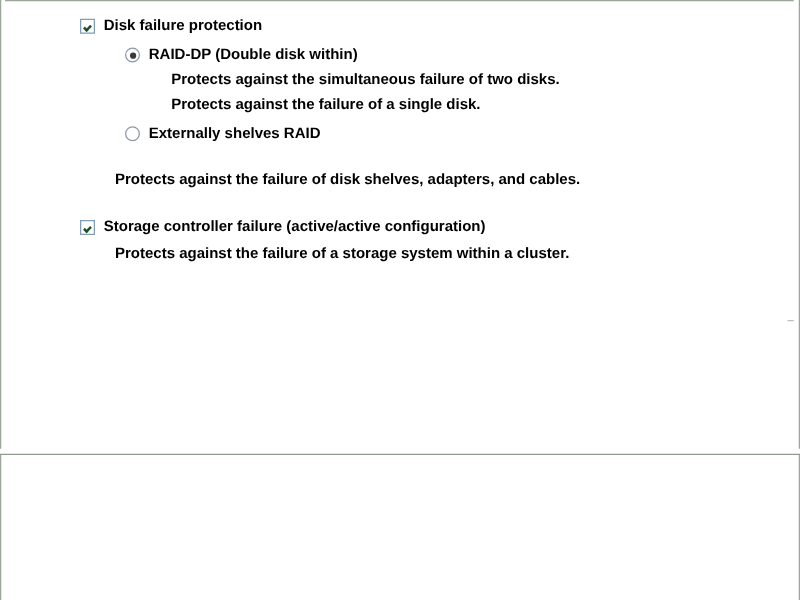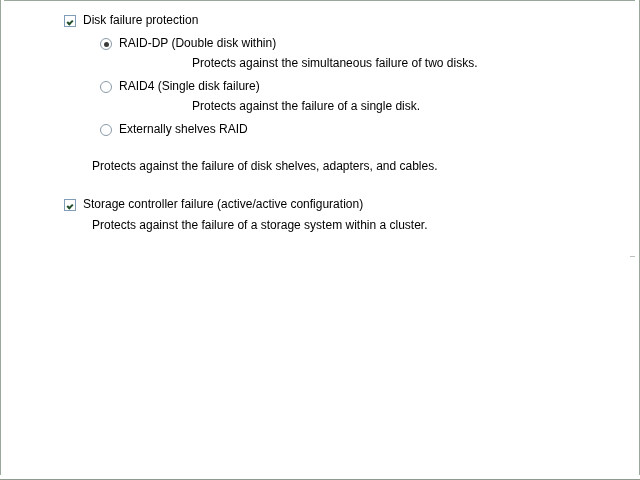--- a/index.html
+++ b/index.html
@@ -11,23 +11,24 @@
     height: 480px;
     background: #ffffff;
     font-family: "Liberation Sans", sans-serif;
     font-size: 12px;
     color: #000000;
     overflow: hidden;
   }
   #page {
     position: relative;
     width: 640px;
-    height: 480px;
+    height: 364px;
     background: #ffffff;
     box-sizing: border-box;
+    font-weight: bold;
   }
   
   .edge-top {
     position: absolute;
     top: 0; left: 0;
     width: 640px;
     height: 3px;
     background: #ffffff;
     border-top: 1px solid #9aa79a;
   }
@@ -133,21 +134,21 @@
   .desc {
     font-size: 12px;
     color: #000000;
     line-height: 13px;
     white-space: nowrap;
   }
 
   
   .group-disk { margin-top: 0px; }
   .radio-row { margin-top: 10px; }
-  .radio-desc { margin-left: 92px; margin-top: 7px; }
+  .radio-desc { margin-left: 37px; margin-top: 7px; }
   .sub-indent { margin-left: 36px; }
 
   .block-sub { margin-top: 24px; }
   .block-sub .desc { margin-left: 28px; margin-top: 24px; }
 
   .block-ctrl { margin-top: 25px; }
   .block-ctrl .desc { margin-left: 28px; margin-top: 8px; }
 </style>
 </head>
 <body>
@@ -169,24 +170,20 @@
       </div>
 
       <div class="sub-indent">
 
         <div class="row radio-row">
           <span class="radio selected"></span>
           <span class="ctl-label">RAID-DP (Double disk within)</span>
         </div>
         <div class="desc radio-desc">Protects against the simultaneous failure of two disks.</div>
 
-        <div class="row radio-row">
-          <span class="radio"></span>
-          <span class="ctl-label">RAID4 (Single disk failure)</span>
-        </div>
         <div class="desc radio-desc">Protects against the failure of a single disk.</div>
 
         <div class="row radio-row">
           <span class="radio"></span>
           <span class="ctl-label">Externally shelves RAID</span>
         </div>
 
       </div>
     </div>
 

